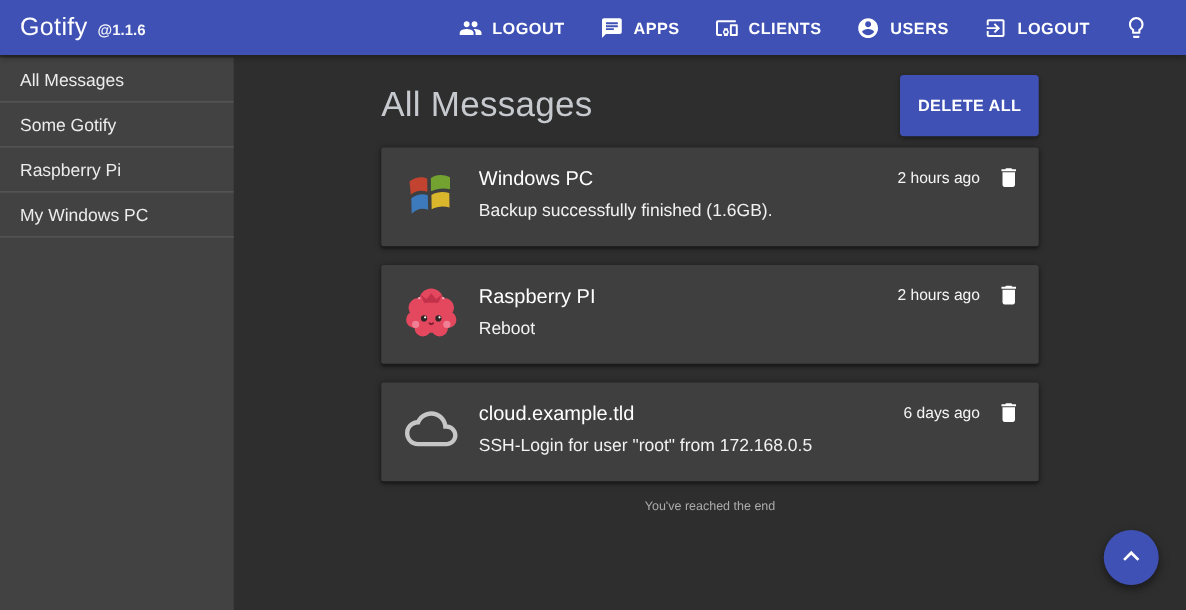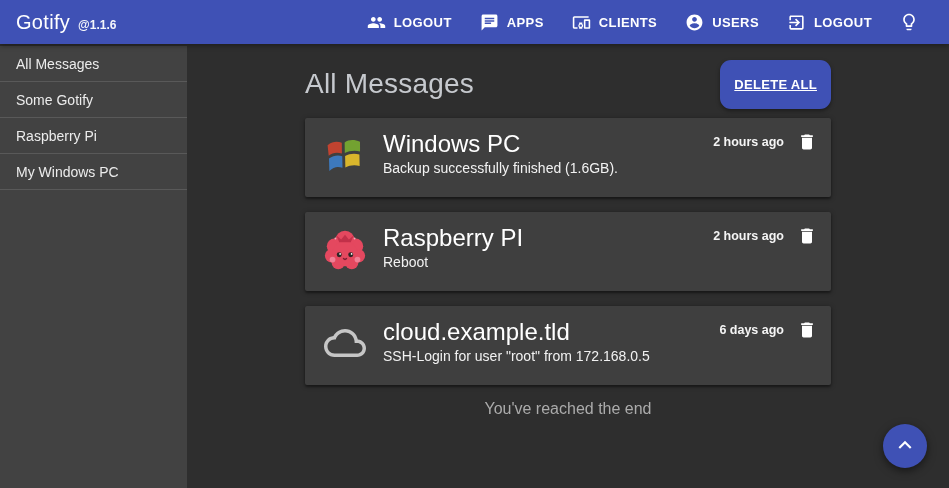--- a/index.html
+++ b/index.html
@@ -53,46 +53,45 @@
 
   
   .main {
     position: absolute; left: 187px; top: 46px; right: 0; bottom: 0;
     overflow: hidden;
   }
   .content-col { width: 526px; margin: 0 auto; padding-top: 20px; }
   .head-row { display: flex; align-items: center; justify-content: space-between; height: 36px; }
   .page-title { font-size: 28px; font-weight: 400; color: #c6c9ce; letter-spacing: 0.2px; }
   .delete-all-btn {
-    background: #3f51b5; color: #fff; border: none; border-radius: 11px;
+    background: #3f51b5; color: #fff; border: none; border-radius: 3px;
     font-family: inherit; font-size: 13px; font-weight: 700; letter-spacing: 0.3px;
     padding: 17px 14px; cursor: pointer;
     box-shadow: 0 2px 4px rgba(0,0,0,0.4);
-    text-decoration: underline;
   }
 
   .msg-list { margin-top: 16px; }
   .card {
     background: #3f3f3f; border-radius: 2px;
     box-shadow: 0 1px 5px rgba(0,0,0,0.4), 0 2px 2px rgba(0,0,0,0.28);
     height: 79px; margin-bottom: 15px;
     display: flex; align-items: flex-start;
     padding: 13px 14px 13px 17px;
   }
   .app-icon { width: 46px; height: 46px; flex: 0 0 46px; margin-top: 1px; }
   .app-icon svg { width: 100%; height: 100%; display: block; }
   .card-text { flex: 1; margin-left: 15px; overflow: hidden; }
-  .card-title { font-size: 24px; font-weight: 400; color: #ffffff; line-height: 26px; }
+  .card-title { font-size: 16px; font-weight: 400; color: #ffffff; line-height: 26px; }
   .card-msg { font-size: 14px; color: #f2f2f2; margin-top: 3px; }
   .card-right { display: flex; align-items: flex-start; gap: 13px; margin-top: 1px; }
-  .card-time { font-size: 12.5px; font-weight: 700; color: #f5f5f5; line-height: 20px; white-space: nowrap; text-align: right; }
+  .card-time { font-size: 12.5px; font-weight: 400; color: #f5f5f5; line-height: 20px; white-space: nowrap; text-align: right; }
   .trash-btn { background: transparent; border: none; padding: 0; cursor: pointer; color: #fff; }
   .trash-btn svg { display: block; }
 
-  .end-text { text-align: center; font-size: 16px; color: #ababab; margin-top: 8px; }
+  .end-text { text-align: center; font-size: 10px; color: #ababab; margin-top: 8px; }
 
   
   .fab {
     position: absolute; right: 22px; bottom: 20px;
     width: 44px; height: 44px; border-radius: 50%;
     background: #3f51b5; border: none; cursor: pointer;
     display: flex; align-items: center; justify-content: center;
     box-shadow: 0 3px 8px rgba(0,0,0,0.5);
     z-index: 15;
   }

